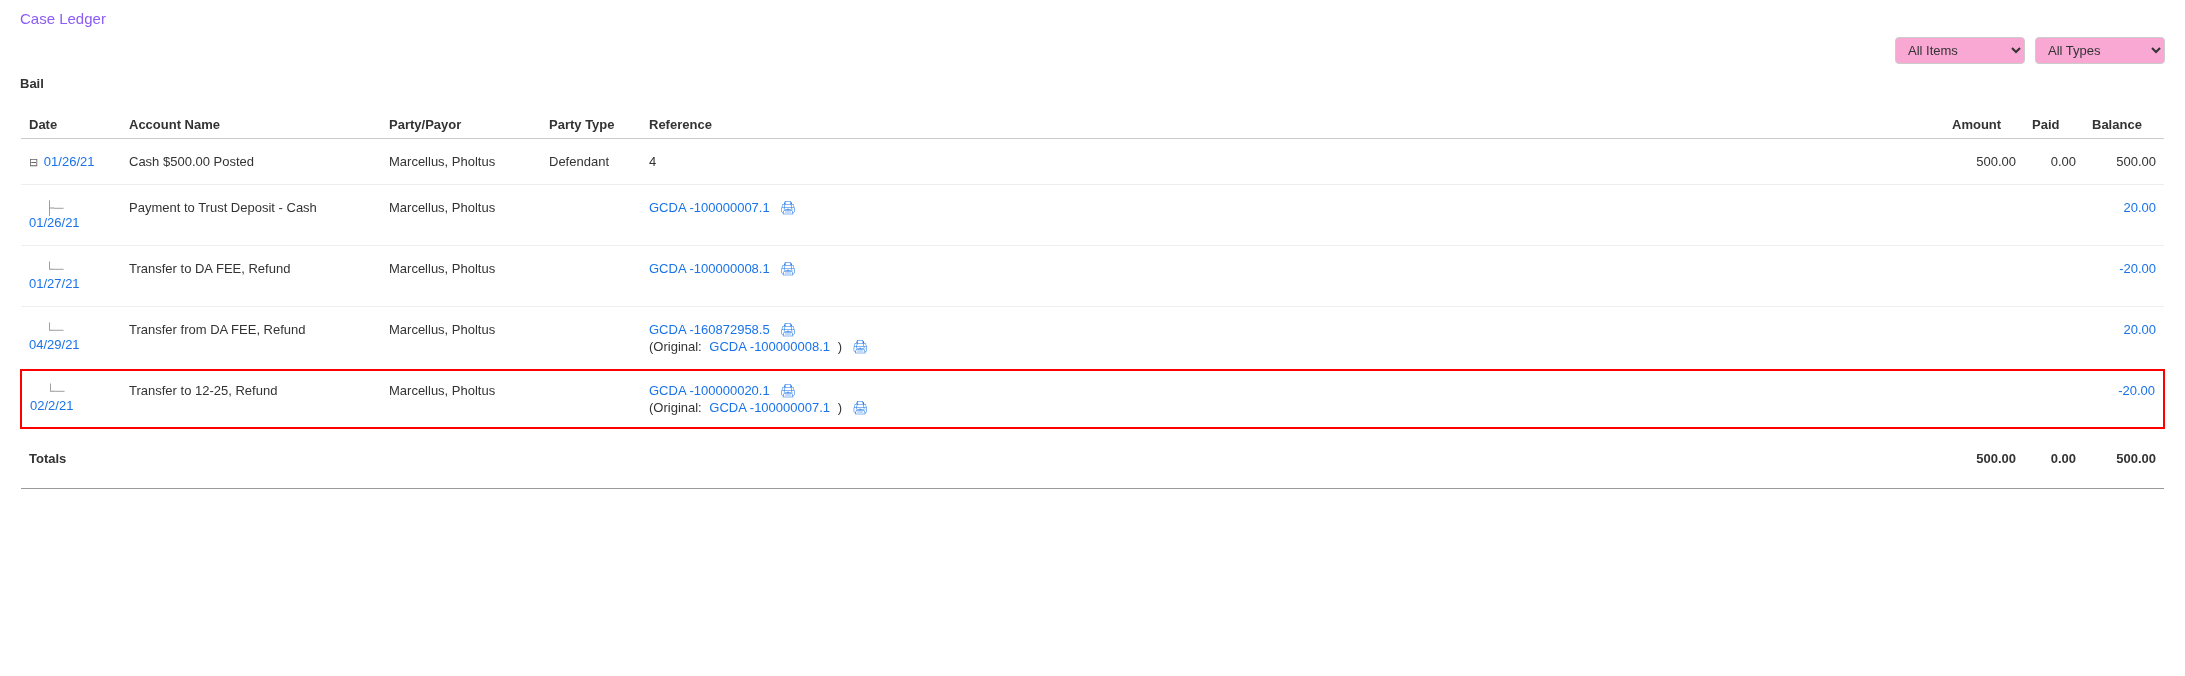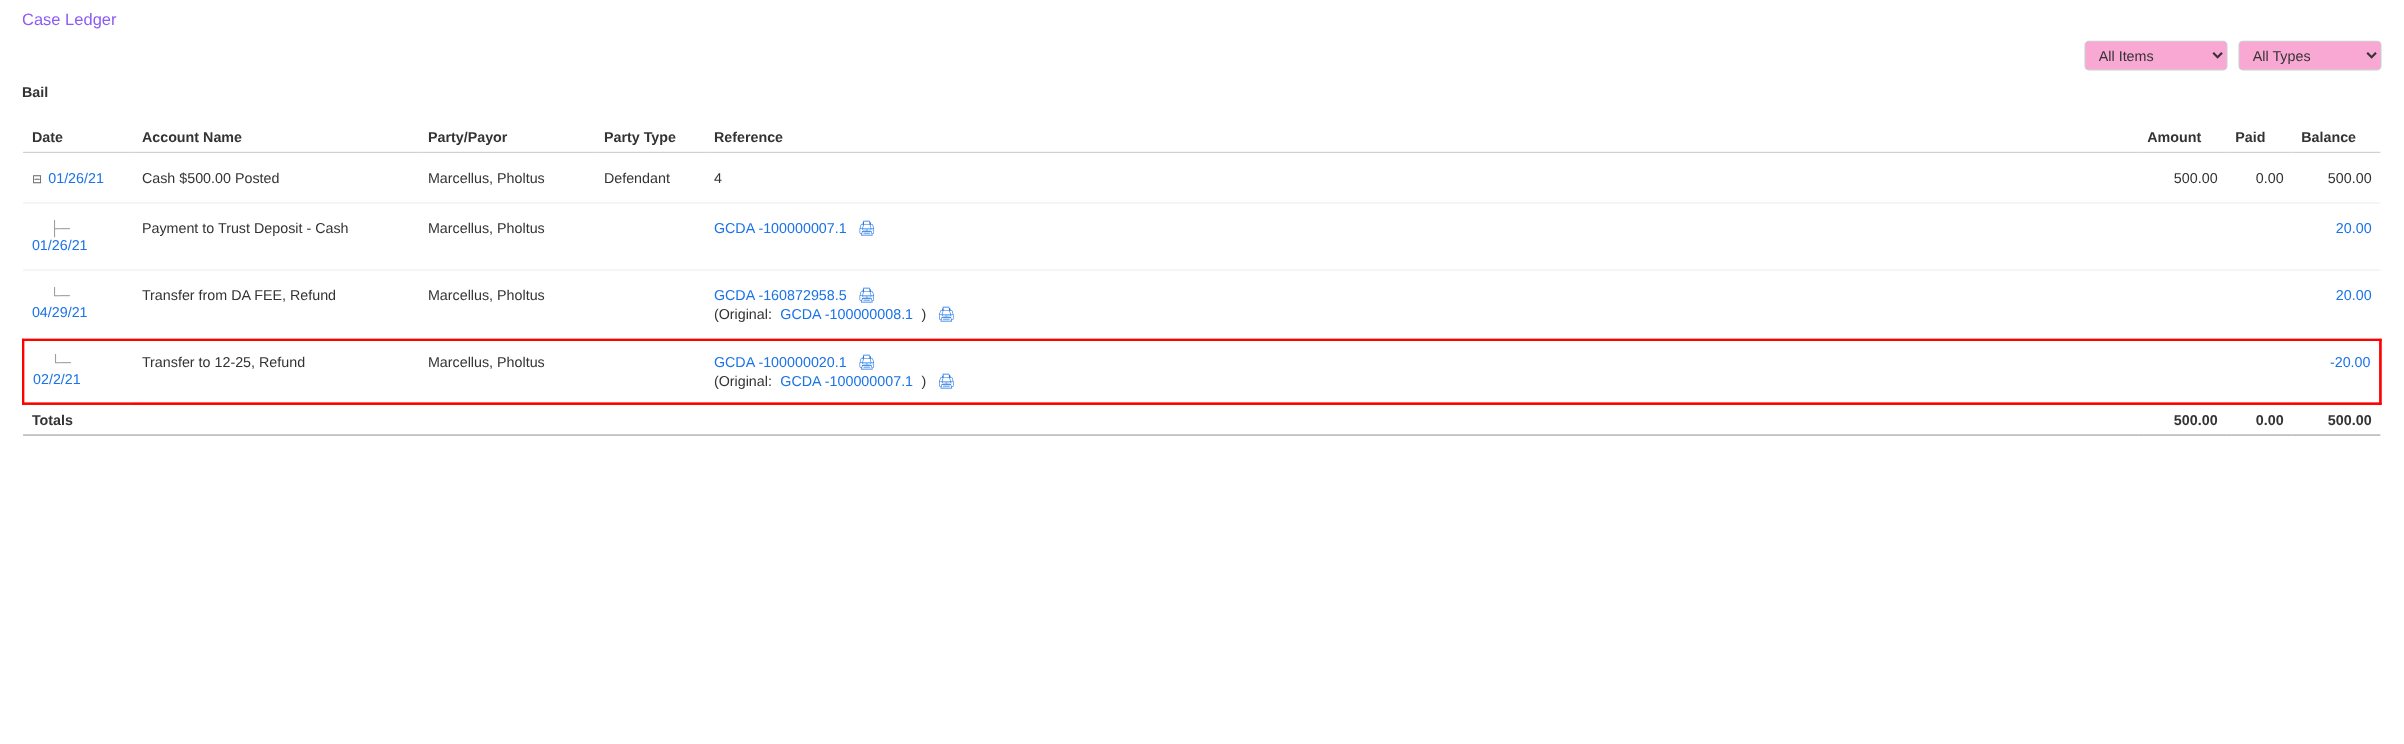--- a/index.html
+++ b/index.html
@@ -69,21 +69,21 @@
       color: #1a73e8;
       margin-left: 6px;
       cursor: pointer;
       font-size: 13px;
     }
     .negative {
       color: #1a73e8;
     }
     tfoot tr td {
       font-weight: bold;
-      padding: 6px 8px;
+      padding: 22px 8px;
       border-top: 2px solid #333;
     }
     tfoot tr td.right {
       text-align: right;
     }
     .ref-block {
       display: flex;
       flex-direction: column;
       gap: 2px;
     }
@@ -161,20 +161,38 @@
         <div class="ref-line">
           <a class="blue-link">GCDA -100000007.1</a>
           <span class="print-icon">🖨</span>
         </div>
       </td>
       <td class="right"></td>
       <td class="right"></td>
       <td class="right negative">20.00</td>
     </tr>
 
+    <tr>
+      <td>
+        <span style="color:#999; margin-left:16px; margin-right:4px;">└─</span>
+        <span class="blue-link">01/27/21</span>
+      </td>
+      <td>Transfer to DA FEE, Refund</td>
+      <td>Marcellus, Pholtus</td>
+      <td></td>
+      <td>
+        <div class="ref-line">
+          <a class="blue-link">GCDA -100000008.1</a>
+          <span class="print-icon">🖨</span>
+        </div>
+      </td>
+      <td class="right"></td>
+      <td class="right"></td>
+      <td class="right negative">-20.00</td>
+    </tr>
 
     <tr>
       <td>
         <span style="color:#999; margin-left:16px; margin-right:4px;">└─</span>
         <span class="blue-link">04/29/21</span>
       </td>
       <td>Transfer from DA FEE, Refund</td>
       <td>Marcellus, Pholtus</td>
       <td></td>
       <td>
@@ -190,21 +208,21 @@
             <span class="print-icon">🖨</span>
           </div>
         </div>
       </td>
       <td class="right"></td>
       <td class="right"></td>
       <td class="right negative">20.00</td>
     </tr>
 
     <tr style="outline: 2px solid red; outline-offset: -1px;">
-      <td style="border-top: 2px solid red; border-bottom: 2px solid #c2410c; border-left: 2px solid red; padding-top: 12px; padding-bottom: 12px;">
+      <td style="border-top: 2px solid red; border-bottom: 2px solid #4c1d95; border-left: 2px solid red; padding-top: 12px; padding-bottom: 12px;">
         <span style="color:#999; margin-left:16px; margin-right:4px;">└─</span>
         <span class="blue-link">02/2/21</span>
       </td>
       <td style="border-top: 2px solid red; border-bottom: 2px solid red; padding-top: 12px; padding-bottom: 12px;">Transfer to 12-25, Refund</td>
       <td style="border-top: 2px solid red; border-bottom: 2px solid red; padding-top: 12px; padding-bottom: 12px;">Marcellus, Pholtus</td>
       <td style="border-top: 2px solid red; border-bottom: 2px solid red; padding-top: 12px; padding-bottom: 12px;"></td>
       <td style="border-top: 2px solid red; border-bottom: 2px solid red; padding-top: 12px; padding-bottom: 12px;">
         <div class="ref-block">
           <div class="ref-line">
             <a class="blue-link">GCDA -100000020.1</a>

